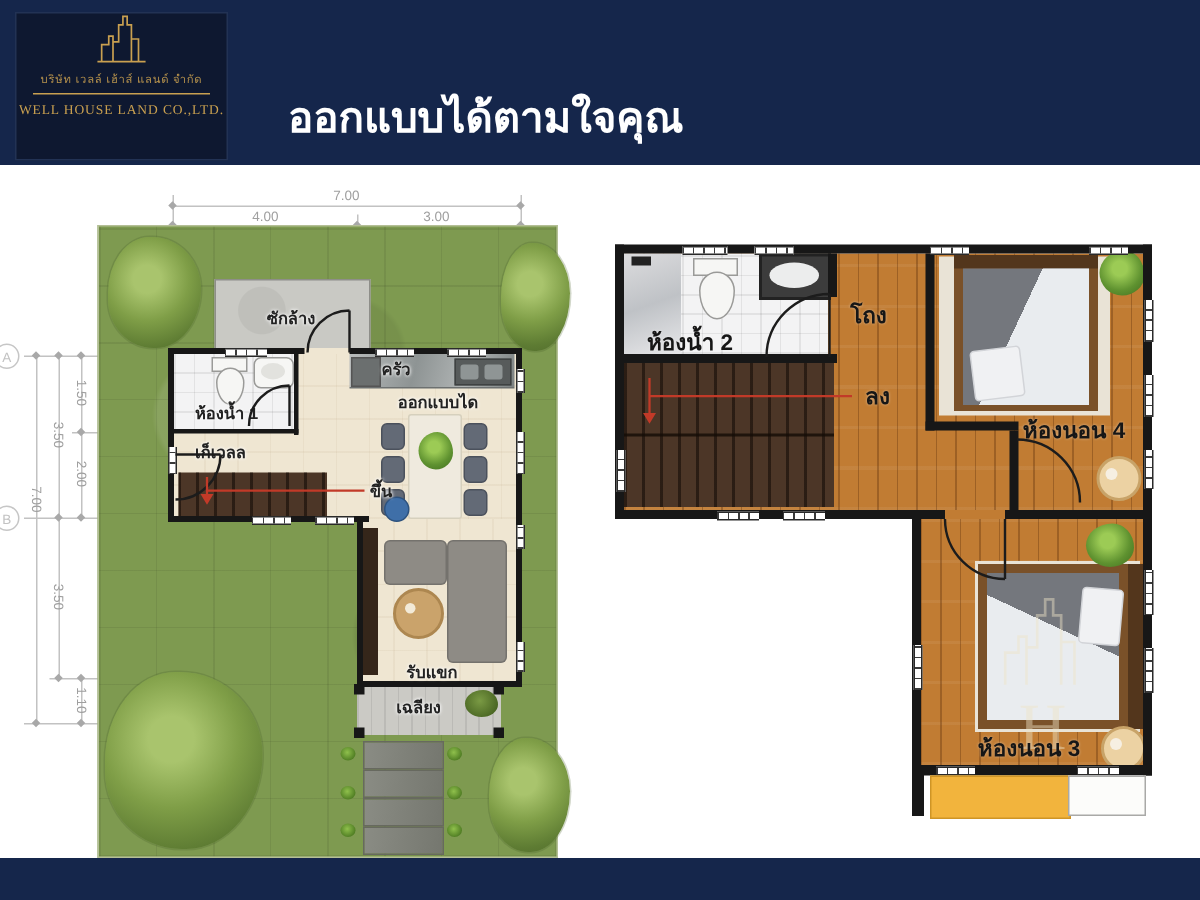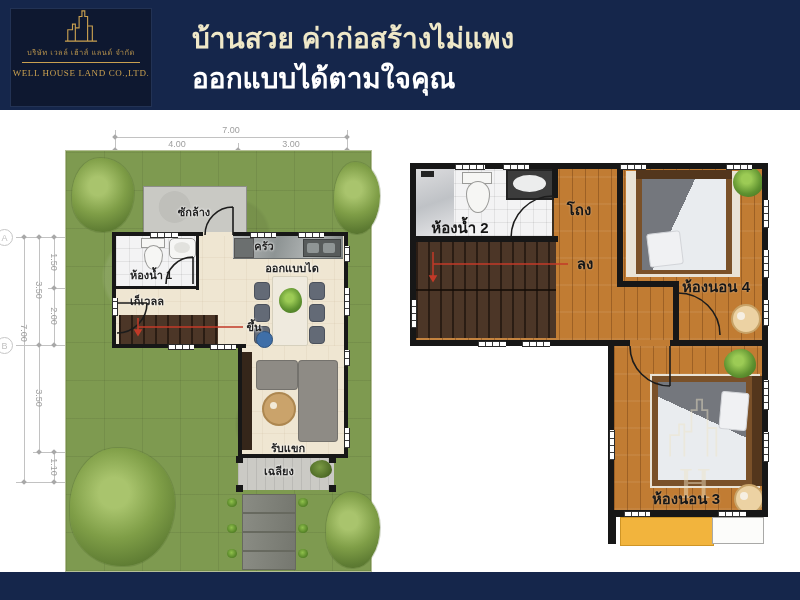--- a/index.html
+++ b/index.html
@@ -93,21 +93,20 @@
           <path d="M6 34 V22 H11 V16 H14 V34"></path>
           <path d="M14 20 H18 V8 H21 V2 H24 V8 H27 V34"></path>
           <path d="M27 18 H32 V34"></path>
           <path d="M3 34 H37"></path>
         </g>
       </svg>
       <div class="logo-thai">บริษัท เวลล์ เฮ้าส์ แลนด์ จำกัด</div>
       <div class="logo-line"></div>
       <div class="logo-eng">WELL HOUSE LAND CO.,LTD.</div>
     </div>
-    <div class="title1">บ้านสวย ค่าก่อสร้างไม่แพง</div>
     <div class="title2">ออกแบบได้ตามใจคุณ</div>
   </div>
 
   <div>
 
     <div class="dl" style="left:115px;top:137px;width:232px;height:1px"></div>
     <div class="dl" style="left:115px;top:150px;width:232px;height:1px"></div>
     <div class="dl" style="left:115px;top:164px;width:123px;height:1px"></div>
     <div class="dl" style="left:115px;top:130px;width:1px;height:40px"></div>
     <div class="dl" style="left:192px;top:156px;width:1px;height:14px"></div>

